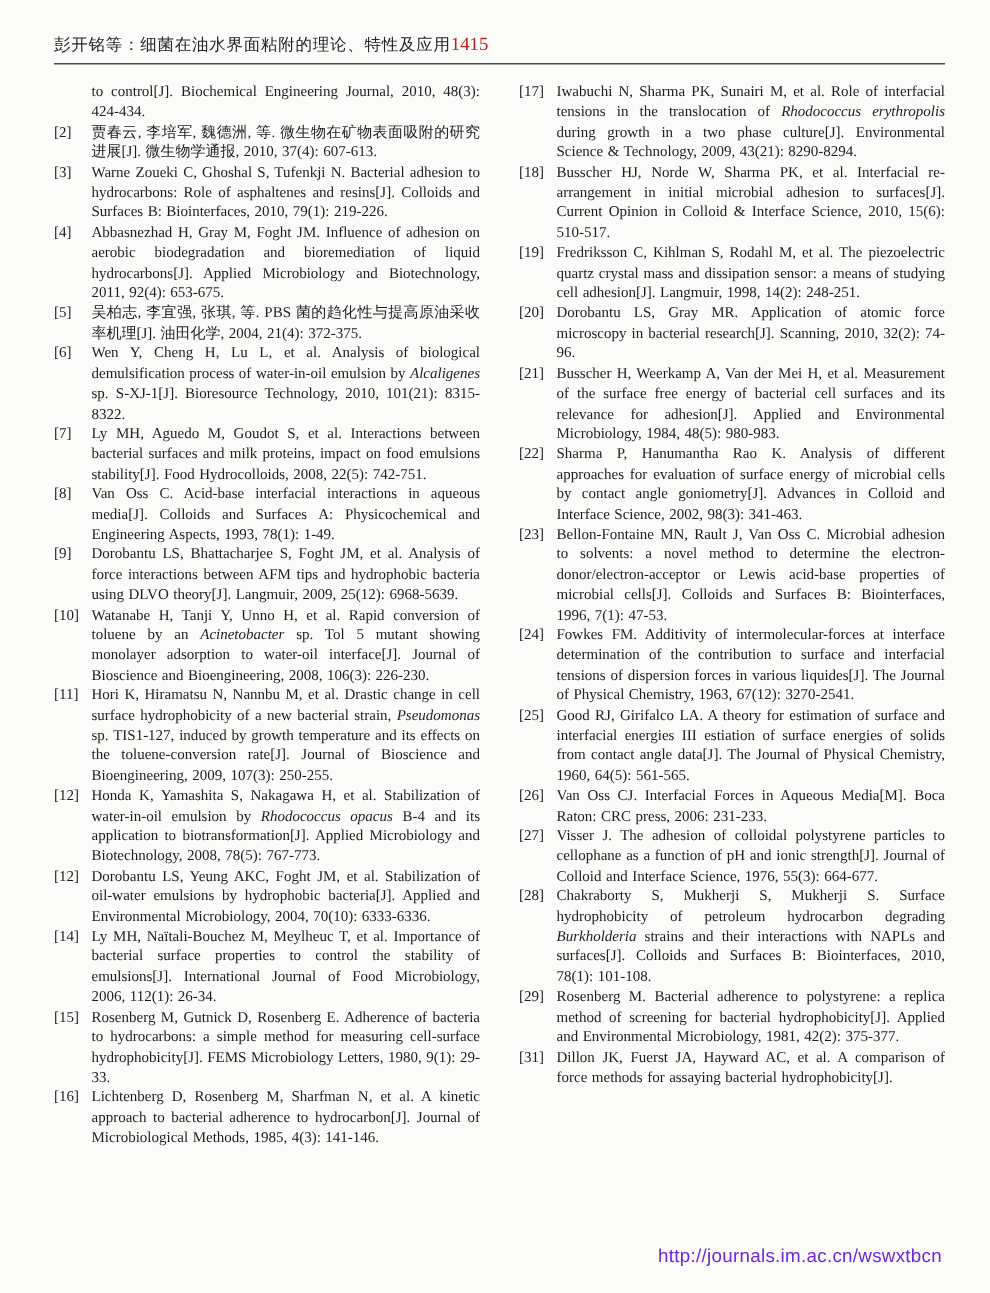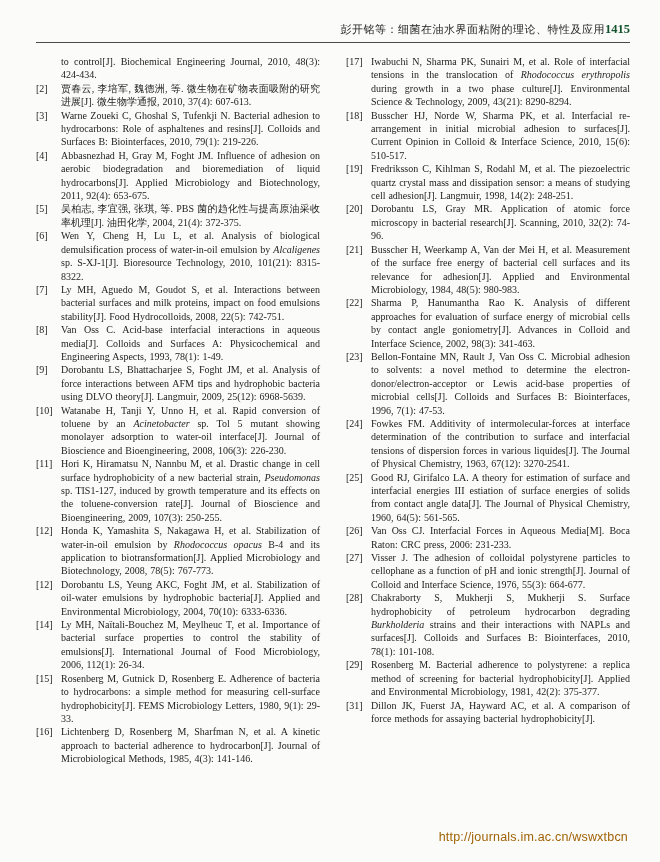--- a/index.html
+++ b/index.html
@@ -14,34 +14,33 @@
     font-family: "Liberation Serif", "DejaVu Serif", serif;
     color: #1d1d1d;
     overflow: hidden;
   }
   .page-header {
     position: absolute;
     left: 36px;
     top: 22px;
     width: 594px;
     display: flex;
-    justify-content: flex-end;
+    justify-content: flex-start;
     align-items: flex-end;
     border-bottom: 1.5px solid #4a4a46;
     padding-bottom: 5px;
   }
   .paper-title {
     font-size: 11px;
     letter-spacing: 0.5px;
     color: #242424;
   }
   .page-number {
     font-size: 12.5px;
-    color: #14532d;
-    font-weight: bold;
+    color: #b91c1c;
   }
   .ref-columns {
     position: absolute;
     left: 36px;
     top: 55px;
     width: 594px;
     display: flex;
     gap: 26px;
   }
   .ref-column {
@@ -64,21 +63,21 @@
   }
   .ref-body i {
     font-style: italic;
   }
   .watermark {
     position: absolute;
     right: 32px;
     top: 830px;
     font-family: "Liberation Sans", sans-serif;
     font-size: 12.5px;
-    color: #a16207;
+    color: #6d28d9;
     letter-spacing: 0.2px;
     filter: blur(0.3px);
     padding-left: 16px;
   }
 </style>
 </head>
 <body>
 
 <div class="page-header">
   <span class="paper-title">彭开铭等：细菌在油水界面粘附的理论、特性及应用</span>

